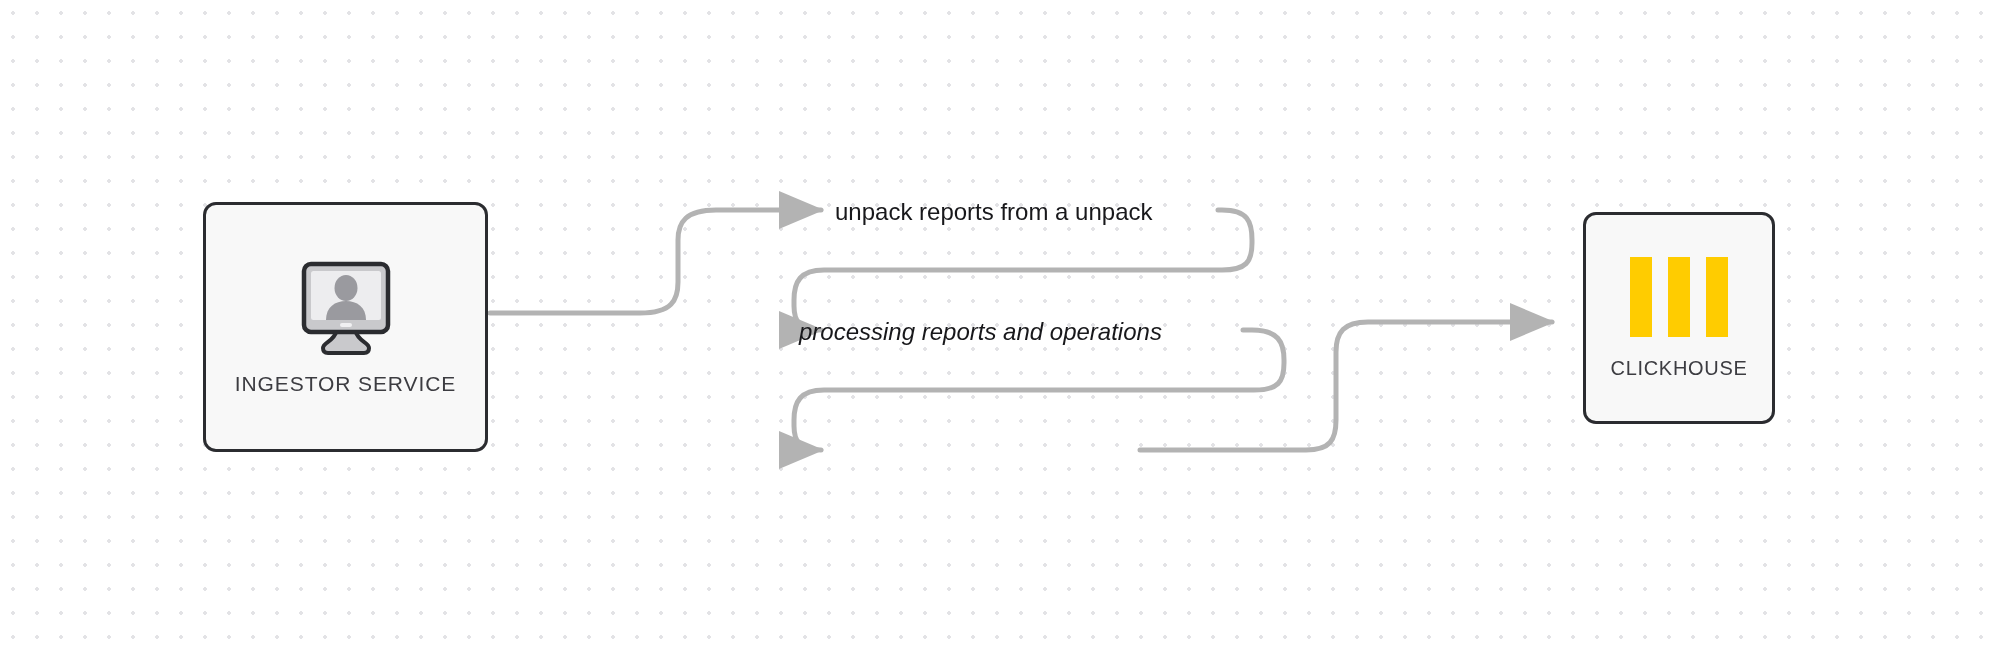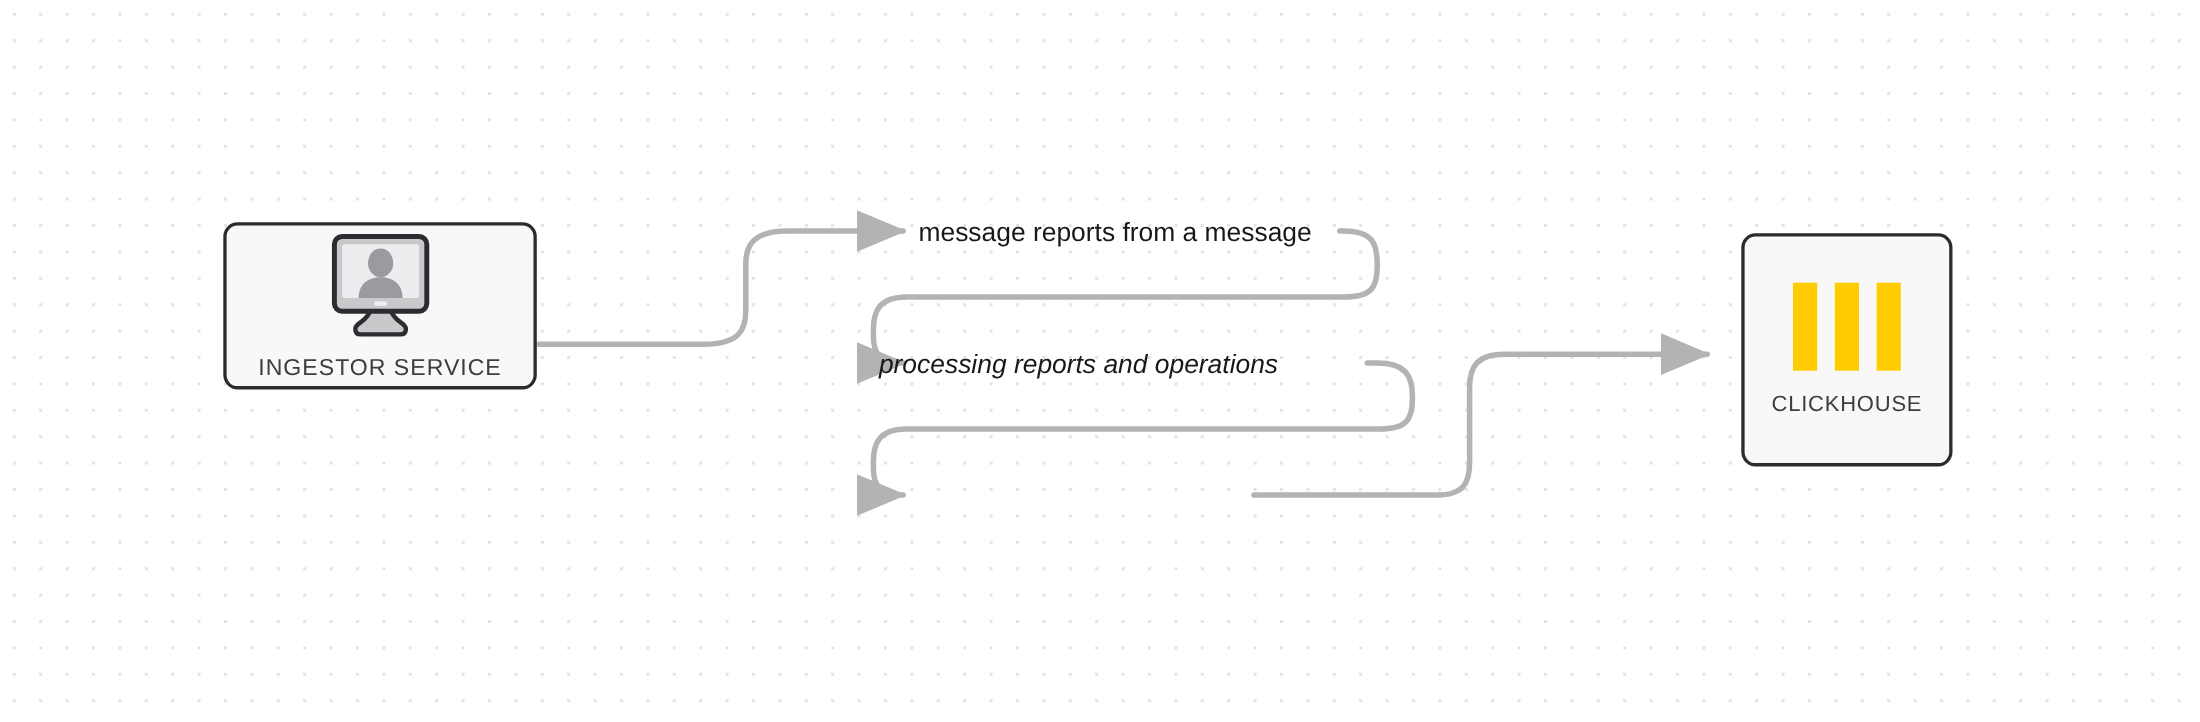--- a/index.html
+++ b/index.html
@@ -35,21 +35,21 @@
     border-radius: 13px;
     display: flex;
     flex-direction: column;
     align-items: center;
     justify-content: center;
   }
   .node-ingestor {
     left: 203px;
     top: 202px;
     width: 285px;
-    height: 152px;
+    height: 250px;
   }
   .node-clickhouse {
     left: 1583px;
     top: 212px;
     width: 192px;
     height: 212px;
   }
   .node-icon {
     display: block;
     margin-bottom: 14px;
@@ -159,16 +159,16 @@
 
   <div class="node node-clickhouse">
     <div class="ch-bars">
       <div class="ch-bar"></div>
       <div class="ch-bar"></div>
       <div class="ch-bar"></div>
     </div>
     <div class="node-label">CLICKHOUSE</div>
   </div>
 
-  <div class="edge-label lbl-1">message reports from a message</div>
+  <div class="edge-label lbl-1">unpack reports from a unpack</div>
   <div class="edge-label lbl-2">processing reports and operations</div>
 
 </div>
 
 </body></html>

